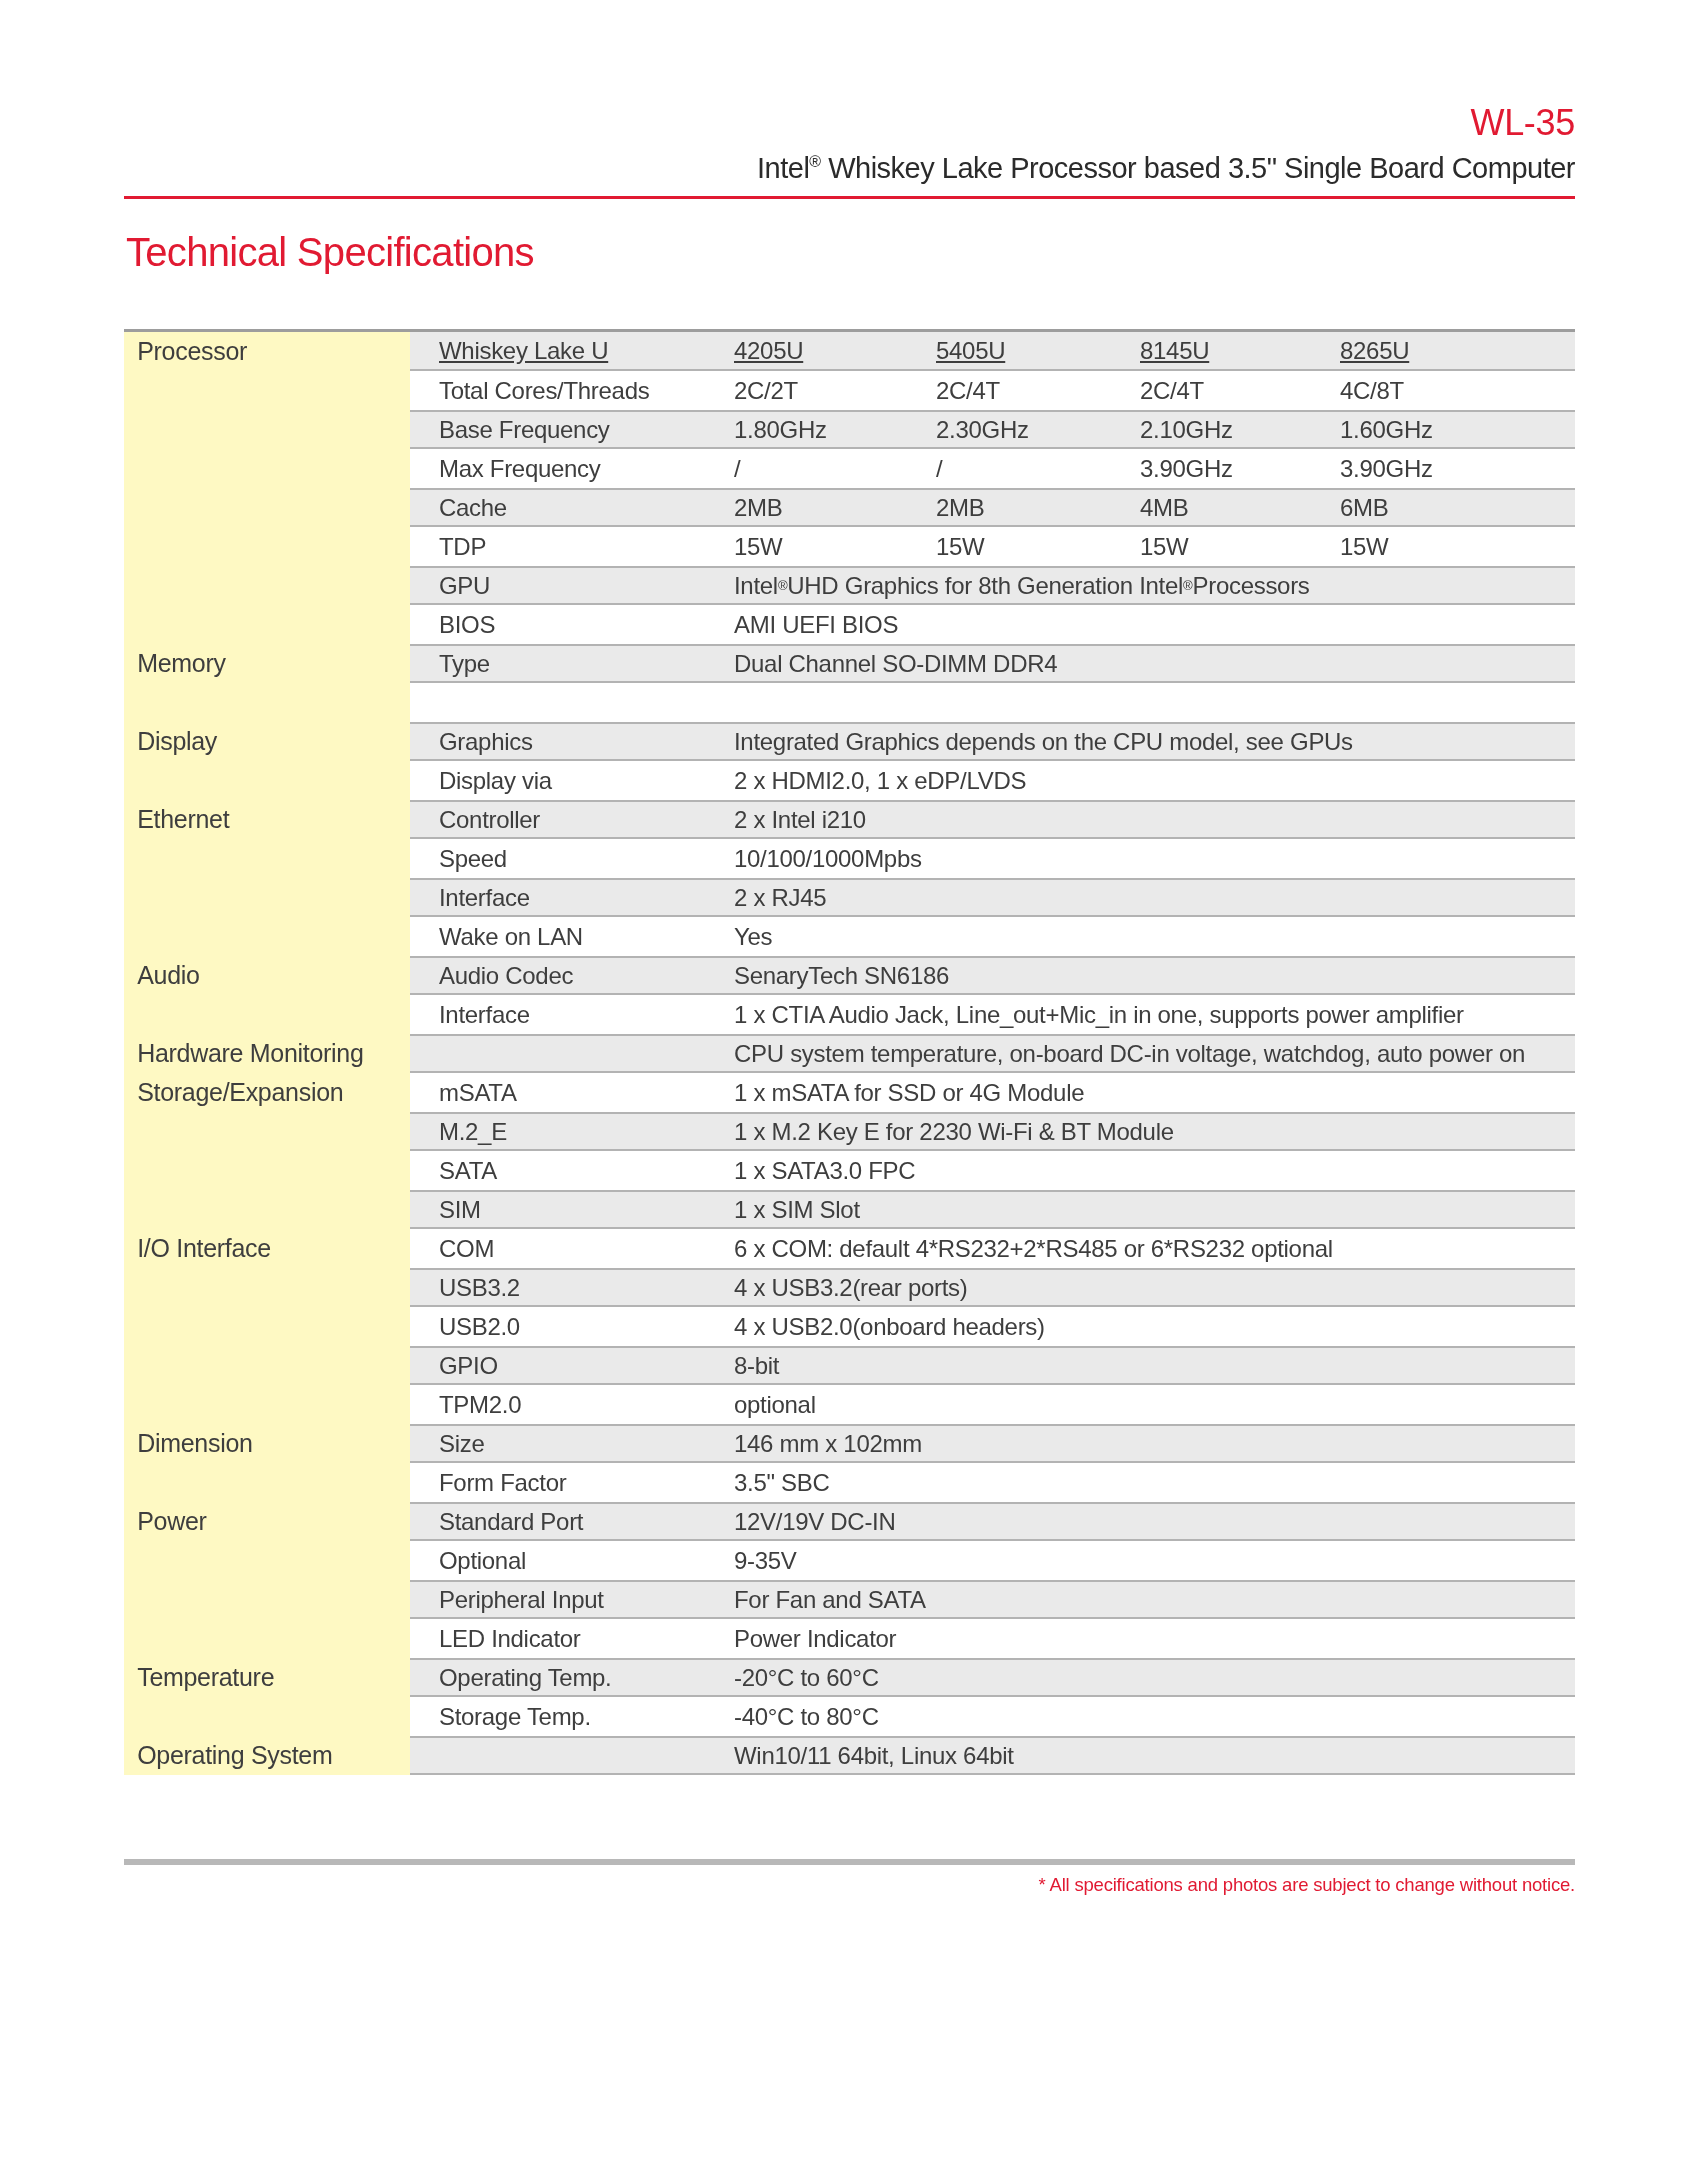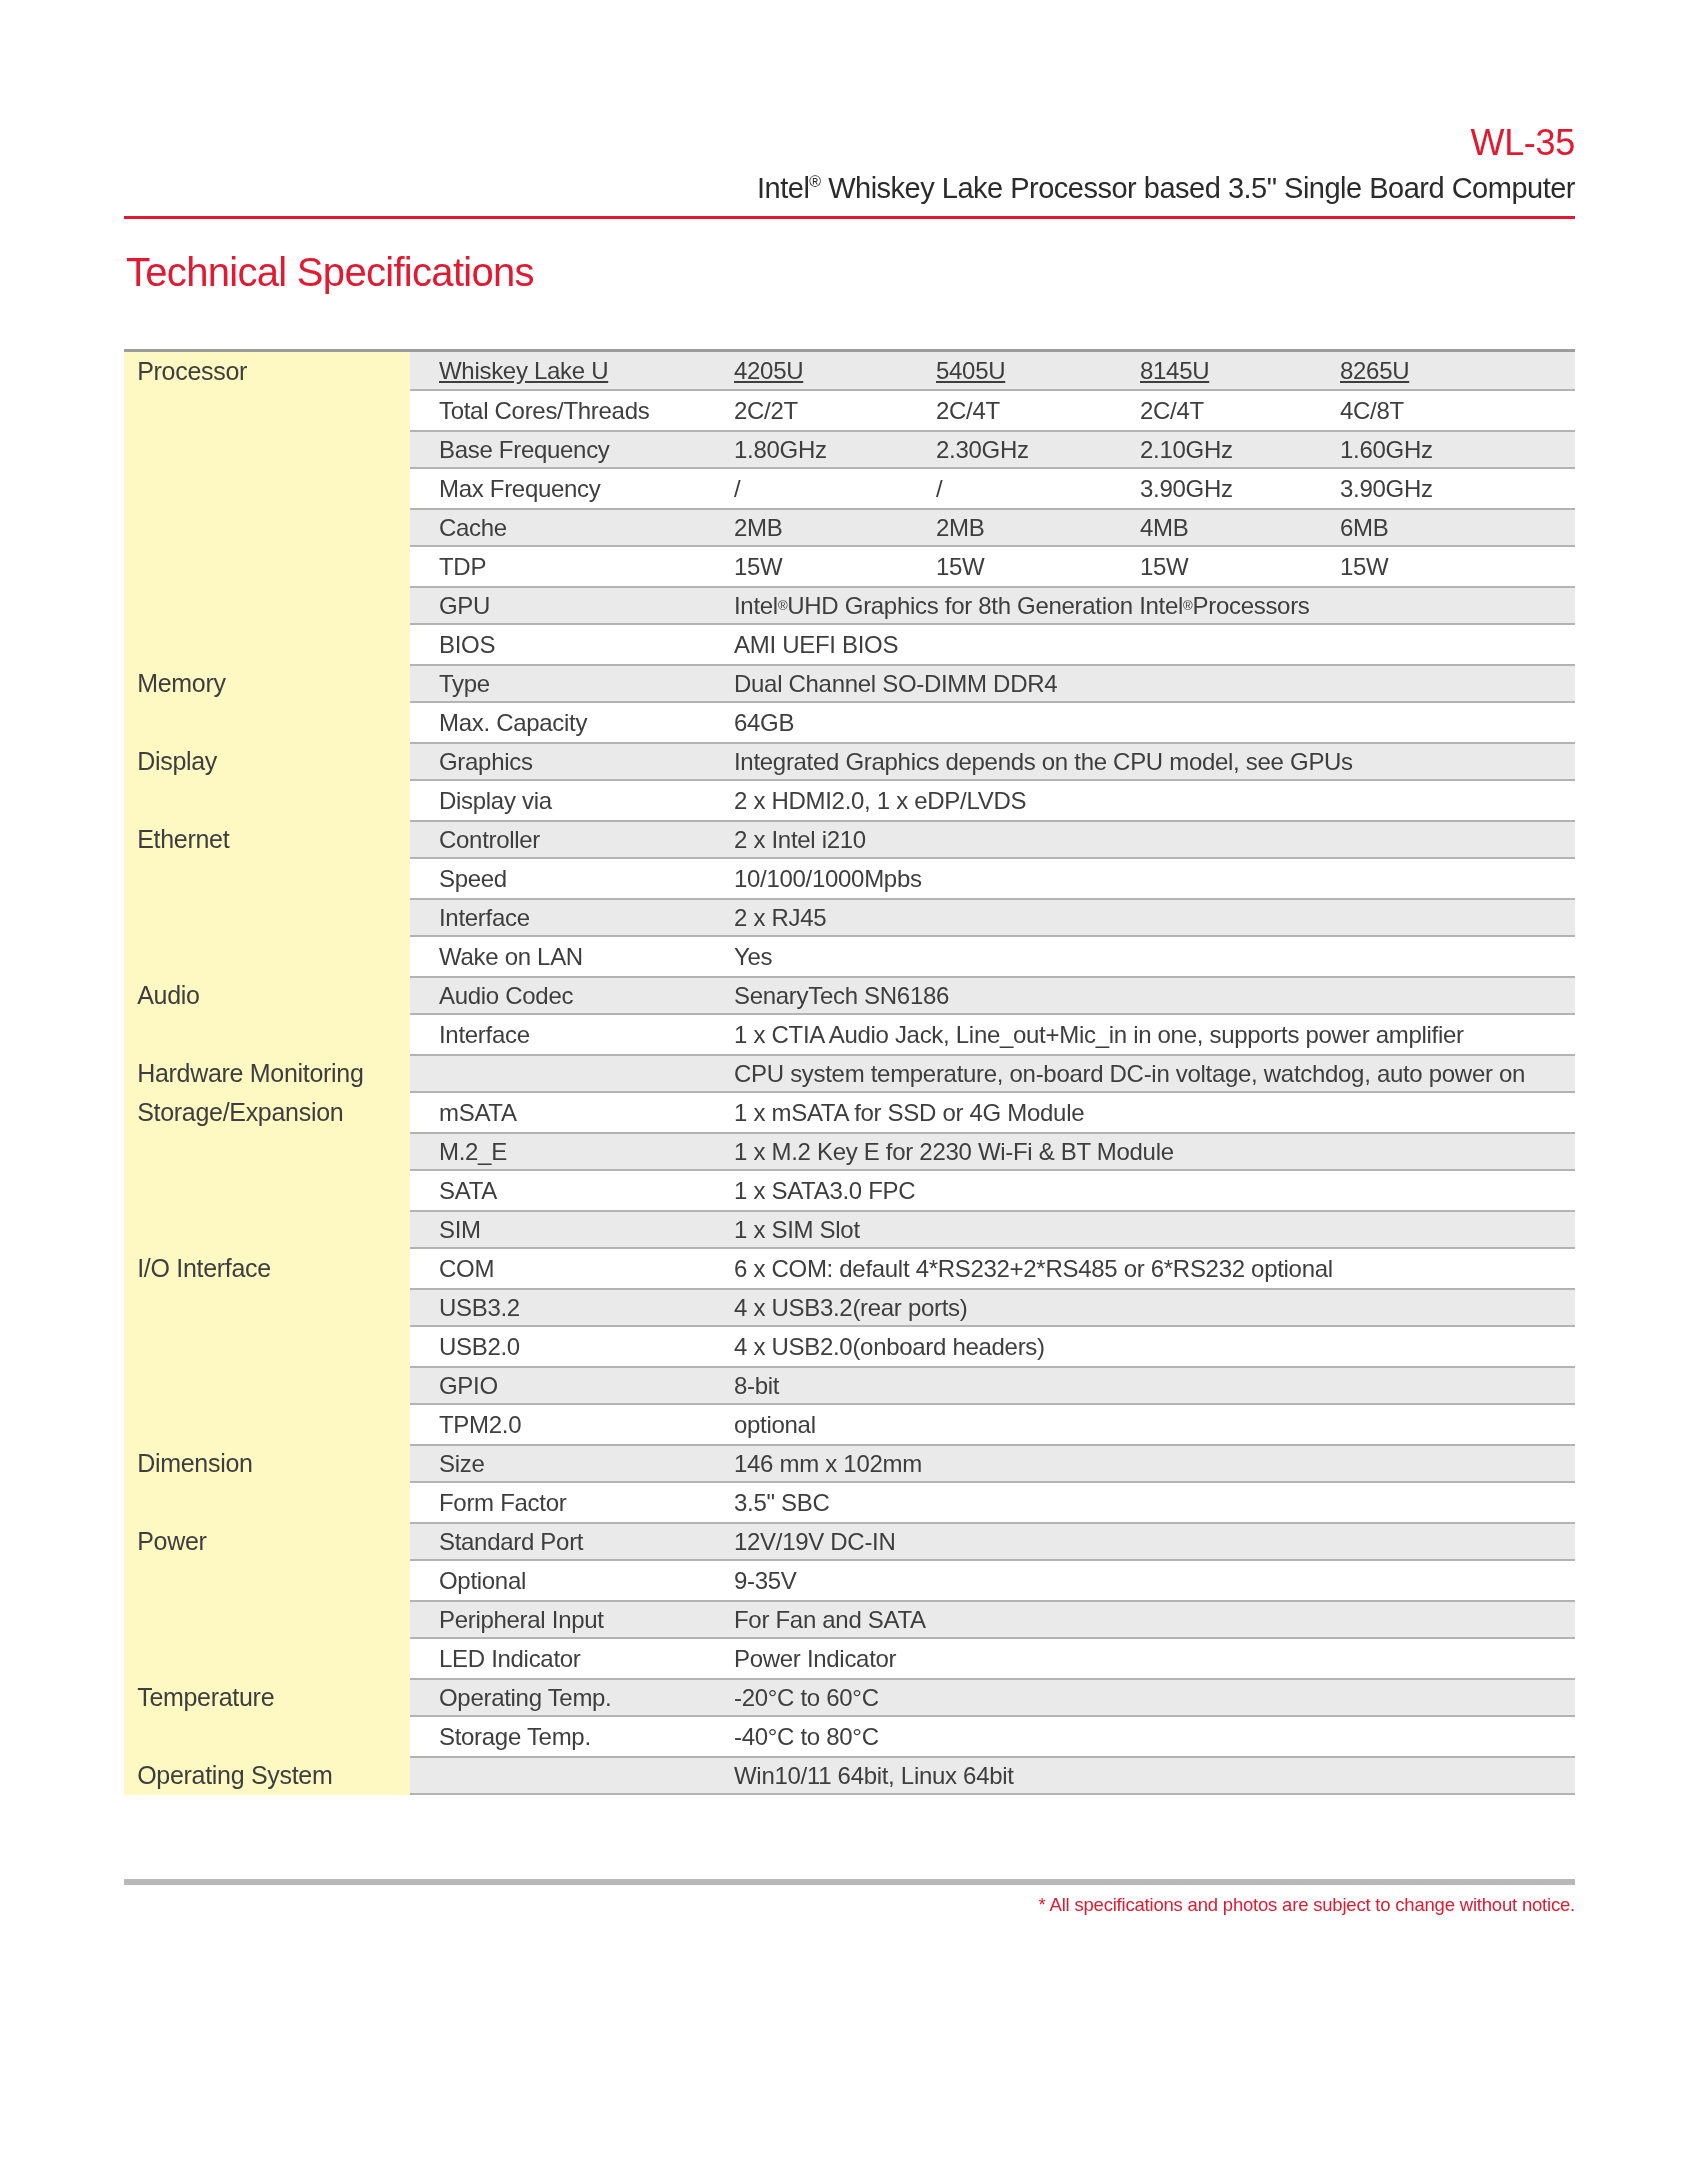--- a/index.html
+++ b/index.html
@@ -11,21 +11,21 @@
     --text:#3E3E3E;
   }
   html,body{margin:0;padding:0;}
   body{
     width:1687px;height:2183px;background:#ffffff;
     font-family:"Liberation Sans", sans-serif;
     color:var(--text);
     position:relative;
   }
   sup{font-size:55%;vertical-align:super;line-height:0;}
-  .page{position:absolute;inset:0;margin-top:20px;}
+  .page{position:absolute;inset:0;}
 
   .product-code{
     position:absolute;top:102px;right:112px;
     font-size:36px;color:var(--red);letter-spacing:-0.3px;
   }
   .subtitle{
     position:absolute;top:152px;right:112px;
     font-size:29px;color:#2B2B2B;letter-spacing:-0.5px;white-space:nowrap;
   }
   .red-rule{
@@ -173,24 +173,20 @@
       </div>
       <div class="row shaded">
         <div class="cat">Memory</div>
         <div class="content">
           <div class="label">Type</div>
           <div class="span-val">Dual Channel SO-DIMM DDR4</div>
         </div>
       </div>
       <div class="row">
         <div class="cat"></div>
-        <div class="content">
-          <div class="label">Max. Capacity</div>
-          <div class="span-val">64GB</div>
-        </div>
       </div>
       <div class="row shaded">
         <div class="cat">Display</div>
         <div class="content">
           <div class="label">Graphics</div>
           <div class="span-val">Integrated Graphics depends on the CPU model, see GPUs</div>
         </div>
       </div>
       <div class="row">
         <div class="cat"></div>

